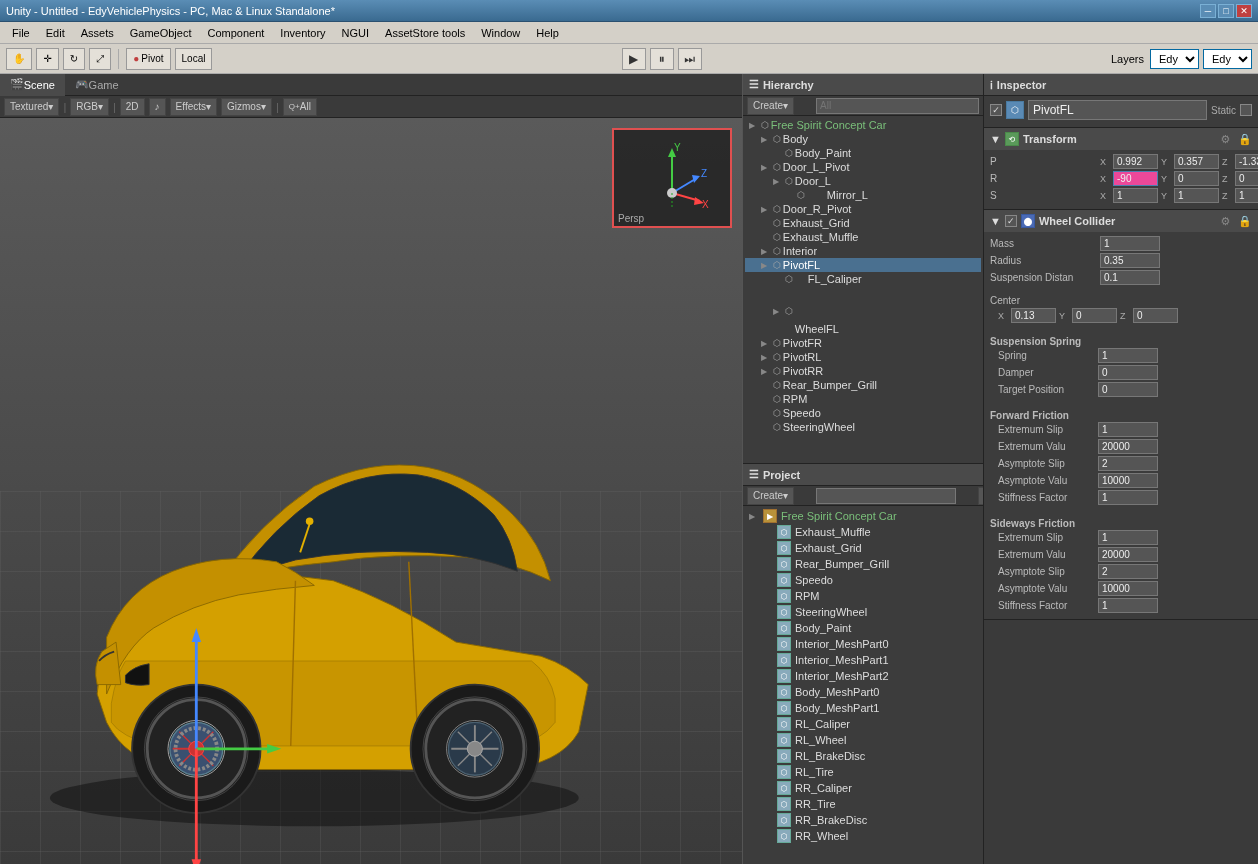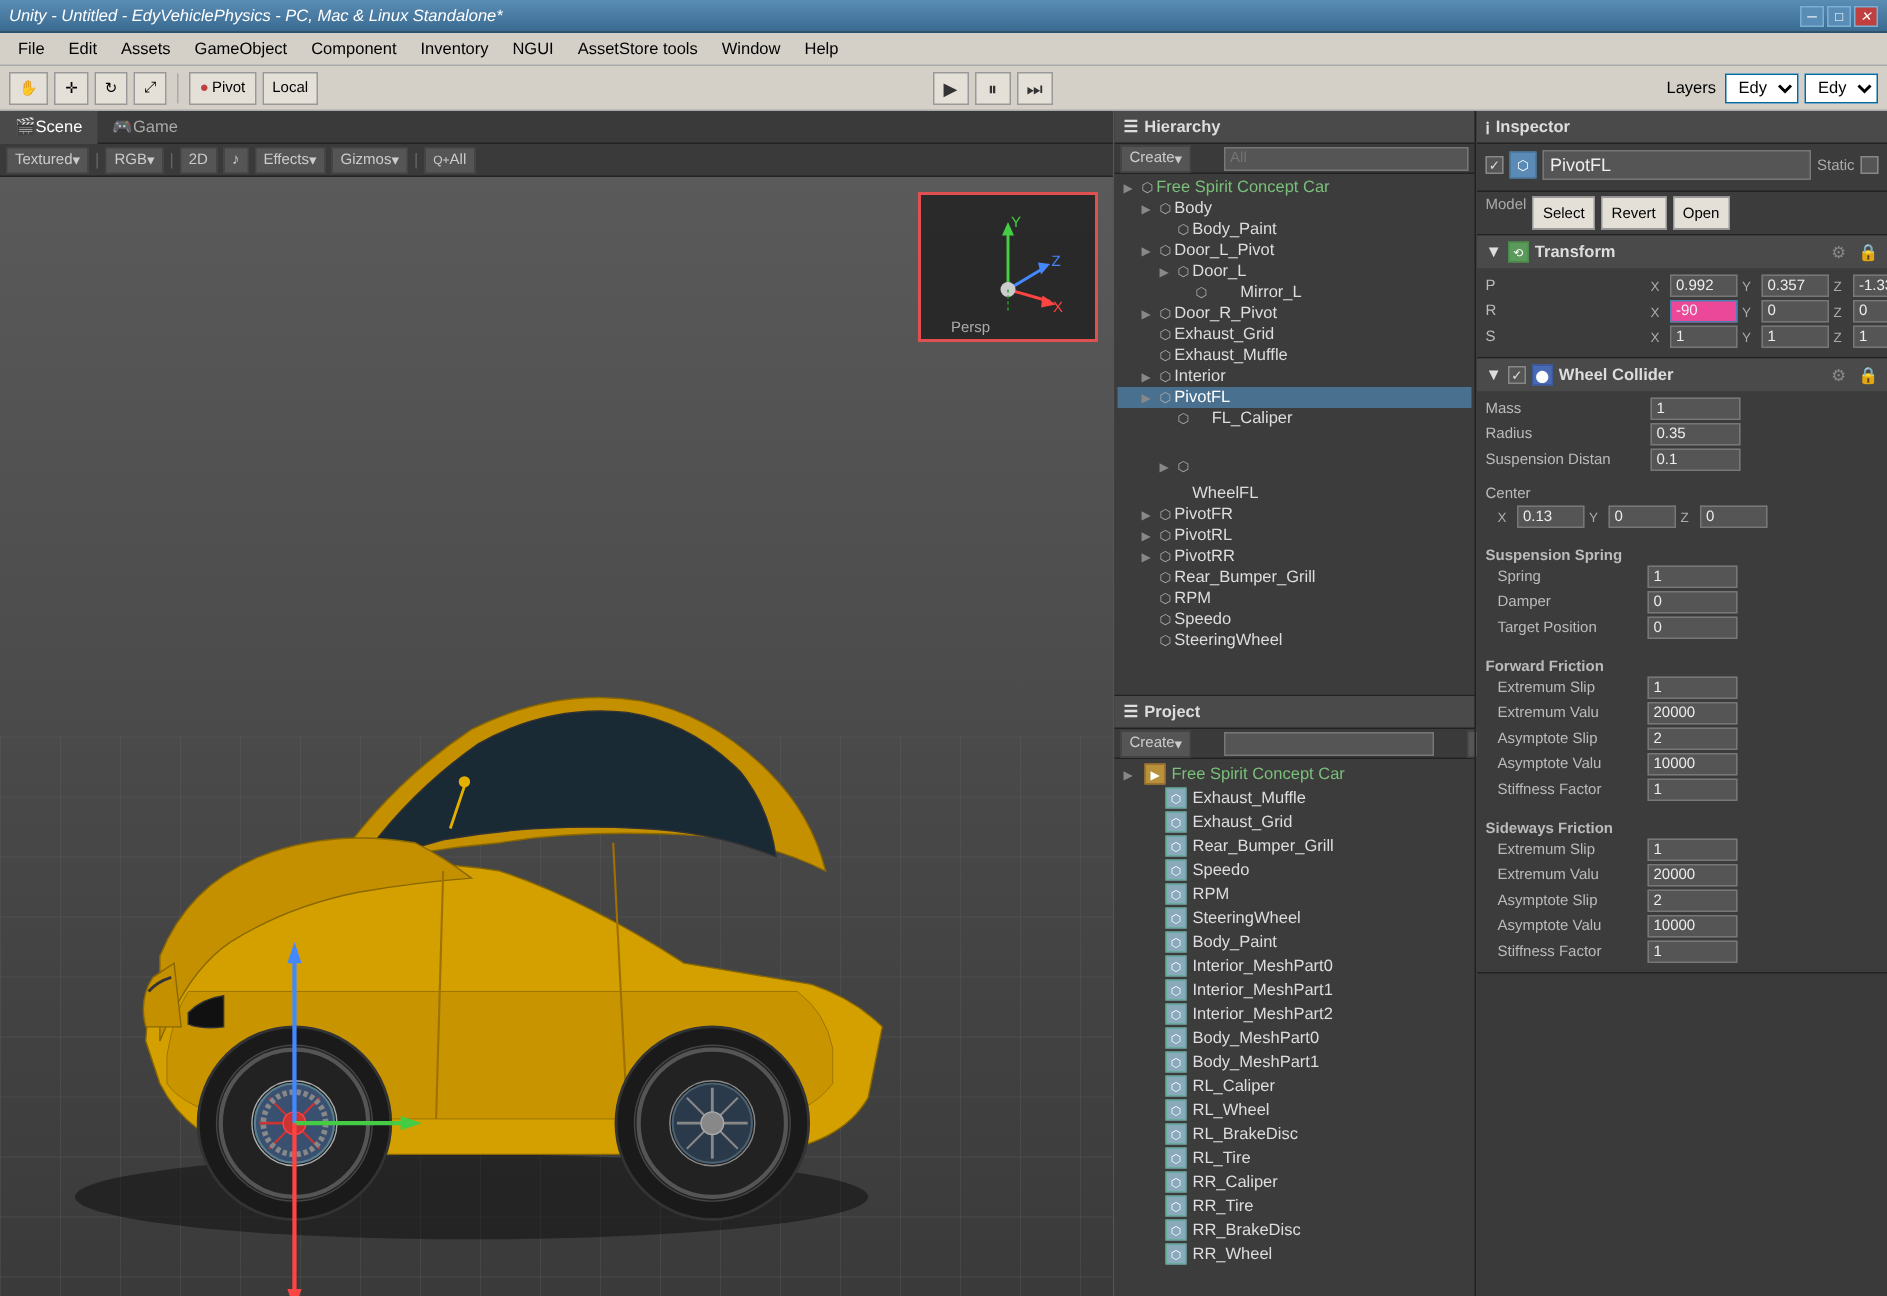--- a/index.html
+++ b/index.html
@@ -1,19 +1,19 @@
 <!DOCTYPE html>
 <html><head>
   <meta charset="utf-8">
   <style>
     * { box-sizing: border-box; margin: 0; padding: 0; }
     body { font-family: 'Segoe UI', Arial, sans-serif; font-size: 11px; background: #3c3c3c; color: #ddd; overflow: hidden; width: 1258px; height: 864px; }
 
     
-    #titlebar { background: linear-gradient(to bottom, #5a8db5, #3a6a90); height: 22px; display: flex; align-items: center; padding: 0 6px; color: white; font-size: 11px; border-bottom: 1px solid #2a5070; font-style: italic; }
+    #titlebar { background: linear-gradient(to bottom, #5a8db5, #3a6a90); height: 22px; display: flex; align-items: center; padding: 0 6px; color: white; font-size: 11px; border-bottom: 1px solid #2a5070; }
     #titlebar .title { flex: 1; }
     #titlebar .controls { display: flex; gap: 2px; }
     .wctrl { width: 16px; height: 14px; display: flex; align-items: center; justify-content: center; font-size: 9px; background: #5a8db5; border: 1px solid #7ab0d5; cursor: pointer; color: white; }
     .wctrl.close { background: #c04040; }
     .wctrl.max { background: #5a8db5; }
 
     
     #menubar { background: #d4d0c8; height: 22px; display: flex; align-items: center; padding: 0 4px; gap: 0; border-bottom: 1px solid #aaa; }
     .menu-item { padding: 2px 8px; font-size: 11px; color: #000; cursor: pointer; height: 100%; display: flex; align-items: center; }
 
@@ -39,21 +39,21 @@
     .st-btn { font-size: 10px; color: #ccc; padding: 1px 5px; cursor: pointer; background: #555; border: 1px solid #444; height: 18px; display: flex; align-items: center; }
     #scene-view { flex: 1; background: #4a4a4a; position: relative; overflow: hidden; }
 
     
     #viewport-bg { width: 100%; height: 100%; background: linear-gradient(180deg, #5a5a5a 0%, #4a4a4a 50%, #3a3a3a 100%); position: relative; }
     .grid-lines { position: absolute; bottom: 0; left: 0; right: 0; height: 50%; background-image: linear-gradient(rgba(100,100,100,0.3) 1px, transparent 1px), linear-gradient(90deg, rgba(100,100,100,0.3) 1px, transparent 1px); background-size: 40px 40px; }
 
     
     .gizmo-box { position: absolute; top: 10px; right: 10px; width: 120px; height: 100px; border: 2px solid #e05050; background: rgba(30,30,30,0.8); display: flex; align-items: center; justify-content: center; }
     .gizmo-inner { position: relative; width: 80px; height: 70px; }
-    .persp-label { position: absolute; bottom: 2px; left: 20px; font-size: 10px; color: #aaa; }
+    .persp-label { position: absolute; bottom: 2px; left: 4px; font-size: 10px; color: #aaa; }
 
     
     #right-panels { width: 240px; display: flex; flex-direction: column; background: #3a3a3a; }
 
     
     #hierarchy { height: 390px; border-bottom: 1px solid #222; display: flex; flex-direction: column; }
     .panel-header { background: #4a4a4a; padding: 3px 6px; font-size: 11px; font-weight: bold; display: flex; align-items: center; gap: 4px; border-bottom: 1px solid #222; height: 22px; }
     .panel-toolbar { background: #3a3a3a; padding: 2px 4px; display: flex; align-items: center; gap: 22px; height: 20px; border-bottom: 1px solid #222; }
     .panel-content { flex: 1; overflow-y: auto; background: #3c3c3c; padding: 2px; }
     .tree-item { padding: 1px 4px; cursor: pointer; display: flex; align-items: center; gap: 2px; font-size: 11px; }
@@ -538,26 +538,20 @@
     <div class="obj-header">
       <div class="obj-name-row">
         <div class="checkbox">✓</div>
         <div class="obj-icon">⬡</div>
         <input type="text" style="flex: 1 1 0%; background: rgb(85, 85, 85); border: 1px solid rgb(119, 119, 119); color: rgb(238, 238, 238); font-size: 12px; padding: 1px 4px; height: 20px;" value="PivotFL">
         <span class="static-label">Static</span>
         <div class="checkbox"></div>
       </div>
     </div>
 
-    <div style="padding: 3px 6px; background:#3c3c3c; display:flex; gap:4px; border-bottom:1px solid #222;">
-      <span style="color:#aaa; font-size:10px;">Model</span>
-      <div class="tb-btn" style="font-size:10px; padding:1px 6px;">Select</div>
-      <div class="tb-btn" style="font-size:10px; padding:1px 6px;">Revert</div>
-      <div class="tb-btn" style="font-size:10px; padding:1px 6px;">Open</div>
-    </div>
 
     <div class="component">
       <div class="component-header">
         <span>▼</span>
         <div class="component-icon">⟲</div>
         <span class="component-title">Transform</span>
         <span style="cursor:pointer; color:#888;">⚙</span>
         <span style="cursor:pointer; color:#888; margin-left:4px;">🔒</span>
       </div>
       <div class="component-body">

